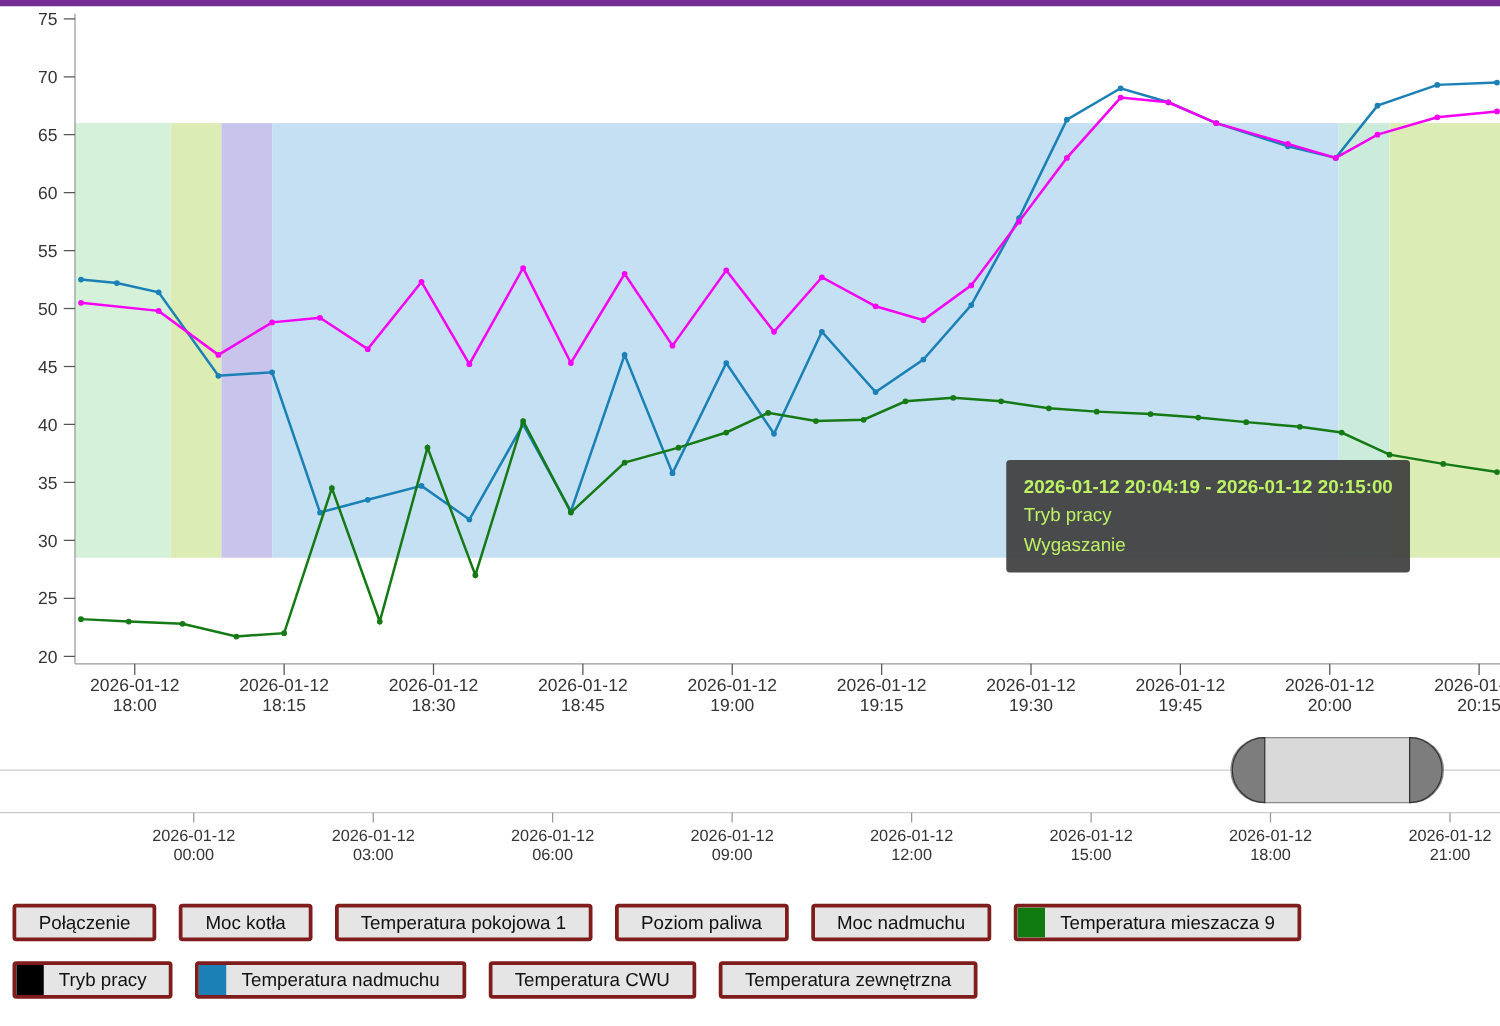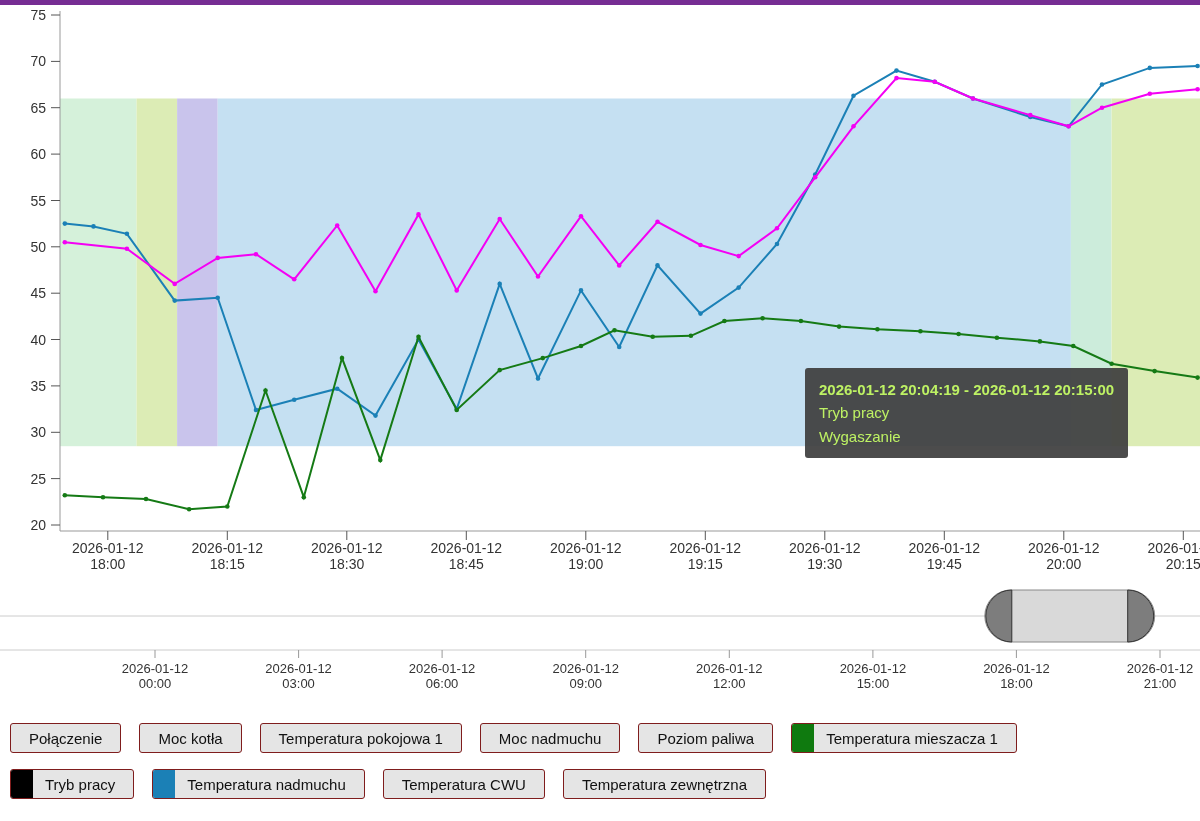--- a/index.html
+++ b/index.html
@@ -17,21 +17,21 @@
     position:absolute;left:805px;top:363px;
     background:rgba(62,62,62,0.93);color:#bef264;
     padding:10px 14px;font-size:15px;line-height:1.55;
     border-radius:3px;white-space:nowrap;
   }
   .tt-title{font-weight:bold;}
   #legend{margin-top:28px;}
   .legend-row{display:flex;gap:18px;margin:0 0 16px 10px;}
   .legend-btn{
     display:inline-flex;align-items:center;
-    background:#e5e5e5;border:1px solid #7f1d1d;border-radius:3px;
+    background:#e5e5e5;border:3px solid #7f1d1d;border-radius:3px;
     height:30px;padding:0 18px;font-size:15px;color:#111;
     font-family:"Liberation Sans",sans-serif;cursor:pointer;overflow:hidden;
     white-space:nowrap;
   }
   .legend-btn .swatch{
     width:22px;align-self:stretch;flex:none;
     margin-left:-18px;margin-right:12px;
   }
 </style>
 </head>
@@ -238,28 +238,28 @@
       <button class="legend-btn">
         <span>Połączenie</span>
       </button>
       <button class="legend-btn">
         <span>Moc kotła</span>
       </button>
       <button class="legend-btn">
         <span>Temperatura pokojowa 1</span>
       </button>
       <button class="legend-btn">
+        <span>Poziom paliwa</span>
+      </button>
+      <button class="legend-btn">
         <span>Moc nadmuchu</span>
       </button>
       <button class="legend-btn">
-        <span>Poziom paliwa</span>
-      </button>
-      <button class="legend-btn">
         <span class="swatch" style="background: rgb(15, 122, 15);"></span>
-        <span>Temperatura mieszacza 1</span>
+        <span>Temperatura mieszacza 9</span>
       </button>
     </div>
     <div class="legend-row">
       <button class="legend-btn">
         <span class="swatch" style="background: rgb(0, 0, 0);"></span>
         <span>Tryb pracy</span>
       </button>
       <button class="legend-btn">
         <span class="swatch" style="background: rgb(27, 128, 182);"></span>
         <span>Temperatura nadmuchu</span>

